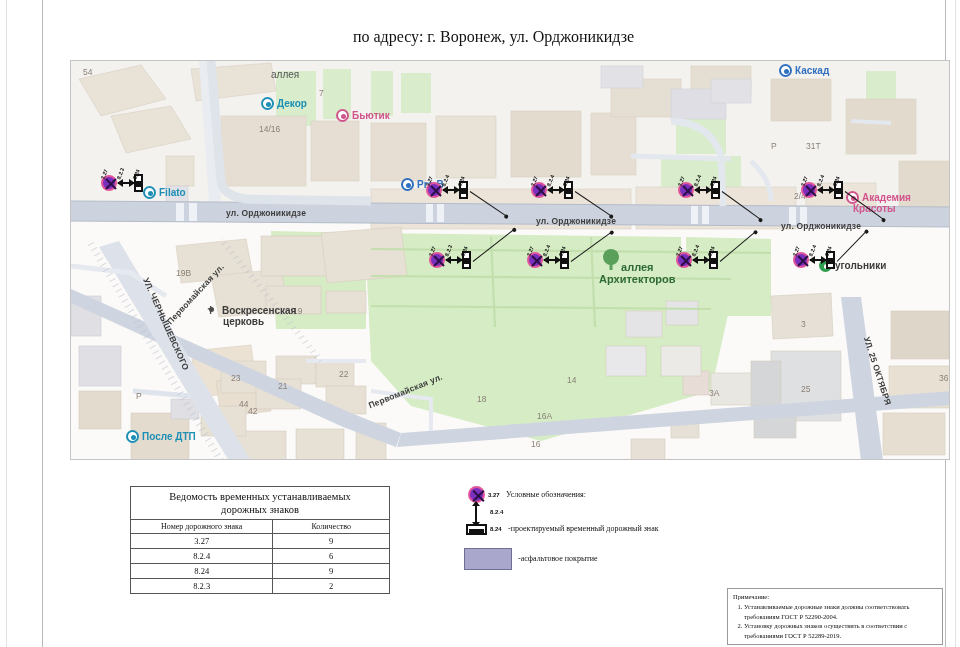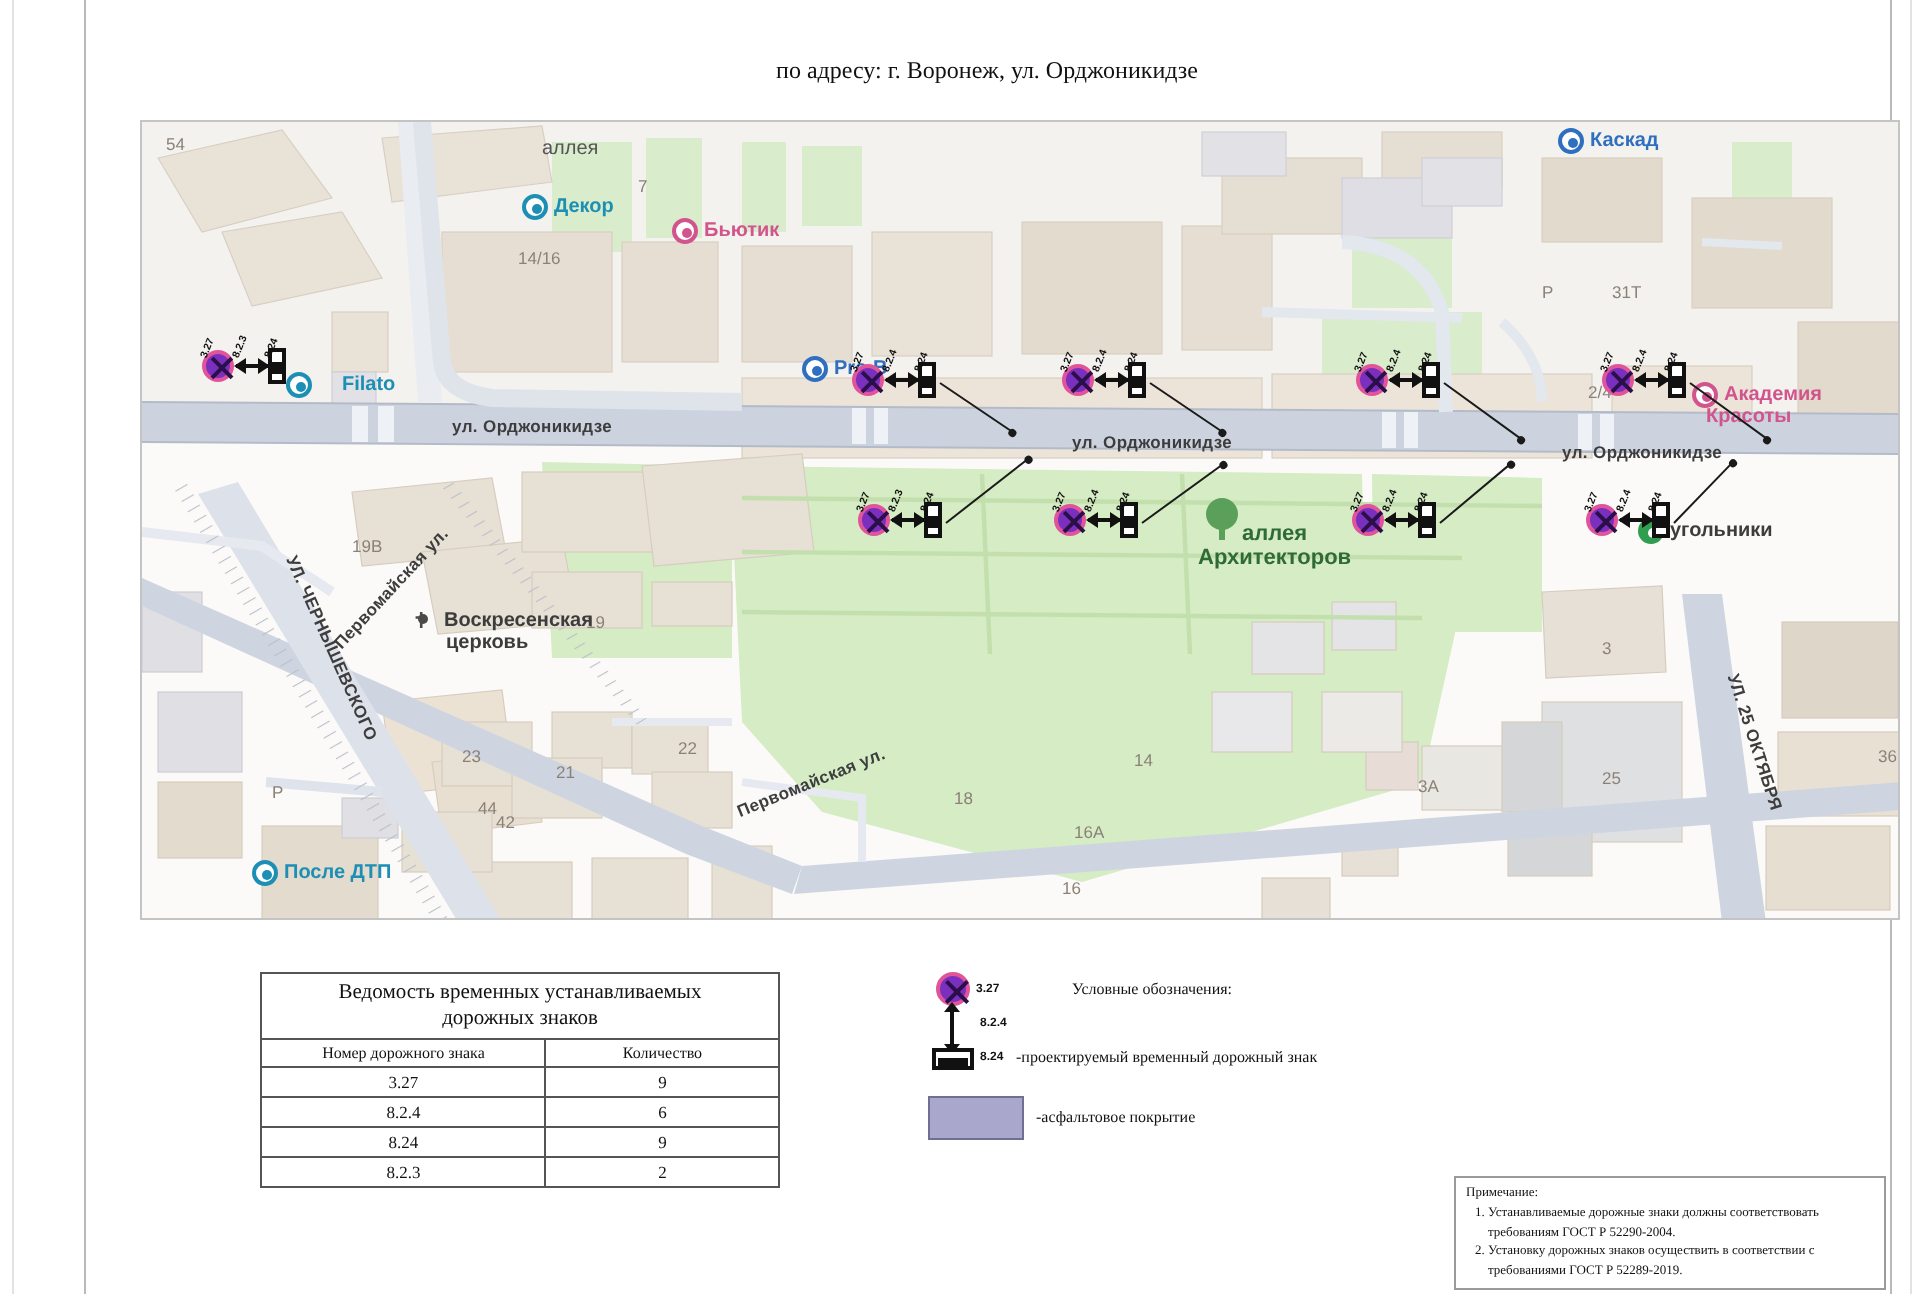--- a/index.html
+++ b/index.html
@@ -30,21 +30,21 @@
     position: absolute; left: 42px; top: 4px; width: 903px;
     text-align: center;
     font-size: 12.5px; font-weight: bold;
     letter-spacing: .1px;
     color: #111;
     white-space: nowrap;
   }
   .title-sub {
     position: absolute; left: 42px; top: 28px; width: 903px;
     text-align: center;
-    font-size: 12px;
+    font-size: 16px;
     color: #111;
     white-space: nowrap;
   }
 
   
   #map {
     position: absolute; left: 70px; top: 60px;
     width: 880px; height: 400px;
     border: 1px solid #c4c4c4;
     overflow: hidden;
@@ -138,21 +138,21 @@
     font-weight: normal;
   }
   #tbl thead th { font-size:10.5px; padding:3px 4px; line-height:1.25; }
   #tbl .colhdr td { font-size:8px; }
   #tbl td.numcol { width:55%; }
 
   
   #legend { position:absolute; left:462px; top:486px; width:260px; }
   .lg-title {
     position:absolute; left:44px; top:4px;
-    font-size:8px; color:#111; white-space:nowrap;margin-left:30px;
+    font-size:8px; color:#111; white-space:nowrap;
   }
   .lg-sign { position:absolute; left:0px; top:0px; width:42px; height:60px; }
   .lg-circle{
     position:absolute; left:6px; top:0px; width:17px; height:17px; border-radius:50%;
     background:#7b2fbe; border:2px solid #e0559a;
   }
   .lg-circle::before, .lg-circle::after{
     content:""; position:absolute; left:1px; top:6.5px; width:15px; height:2.2px; background:#2b0f48;
   }
   .lg-circle::before{ transform:rotate(45deg); } .lg-circle::after{ transform:rotate(-45deg); }
@@ -395,21 +395,21 @@
           <span class="poi-label poi-cyan">Декор</span>
         </div>
         <div class="mlabel" style="left: 265px; top: 48px; display: flex; align-items: center; gap: 3px; justify-content: space-between;">
           <span class="poi-dot poi-pink" style="position: relative;"></span>
           <span class="poi-label poi-pink">Бьютик</span>
         </div>
         <div class="mlabel" style="left: 708px; top: 3px; display: flex; align-items: center; gap: 3px;">
           <span class="poi-dot poi-blue" style="position: relative;"></span>
           <span class="poi-label poi-blue">Каскад</span>
         </div>
-        <div class="mlabel" style="left: 72px; top: 125px; display: flex; align-items: center; gap: 15px;">
+        <div class="mlabel" style="left: 72px; top: 125px; display: flex; align-items: center; gap: 3px;">
           <span class="poi-dot poi-cyan" style="position: relative;"></span>
           <span class="poi-label poi-cyan">Filato</span>
         </div>
         <div class="mlabel" style="left: 330px; top: 117px; display: flex; align-items: center; gap: 3px;">
           <span class="poi-dot poi-blue" style="position: relative;"></span>
           <span class="poi-label poi-blue">Pro B</span>
         </div>
         <div class="mlabel" style="left: 775px; top: 130px; display: flex; align-items: center; gap: 3px;">
           <span class="poi-dot poi-pink" style="position: relative;"></span>
           <span class="poi-label poi-pink">Академия</span>

